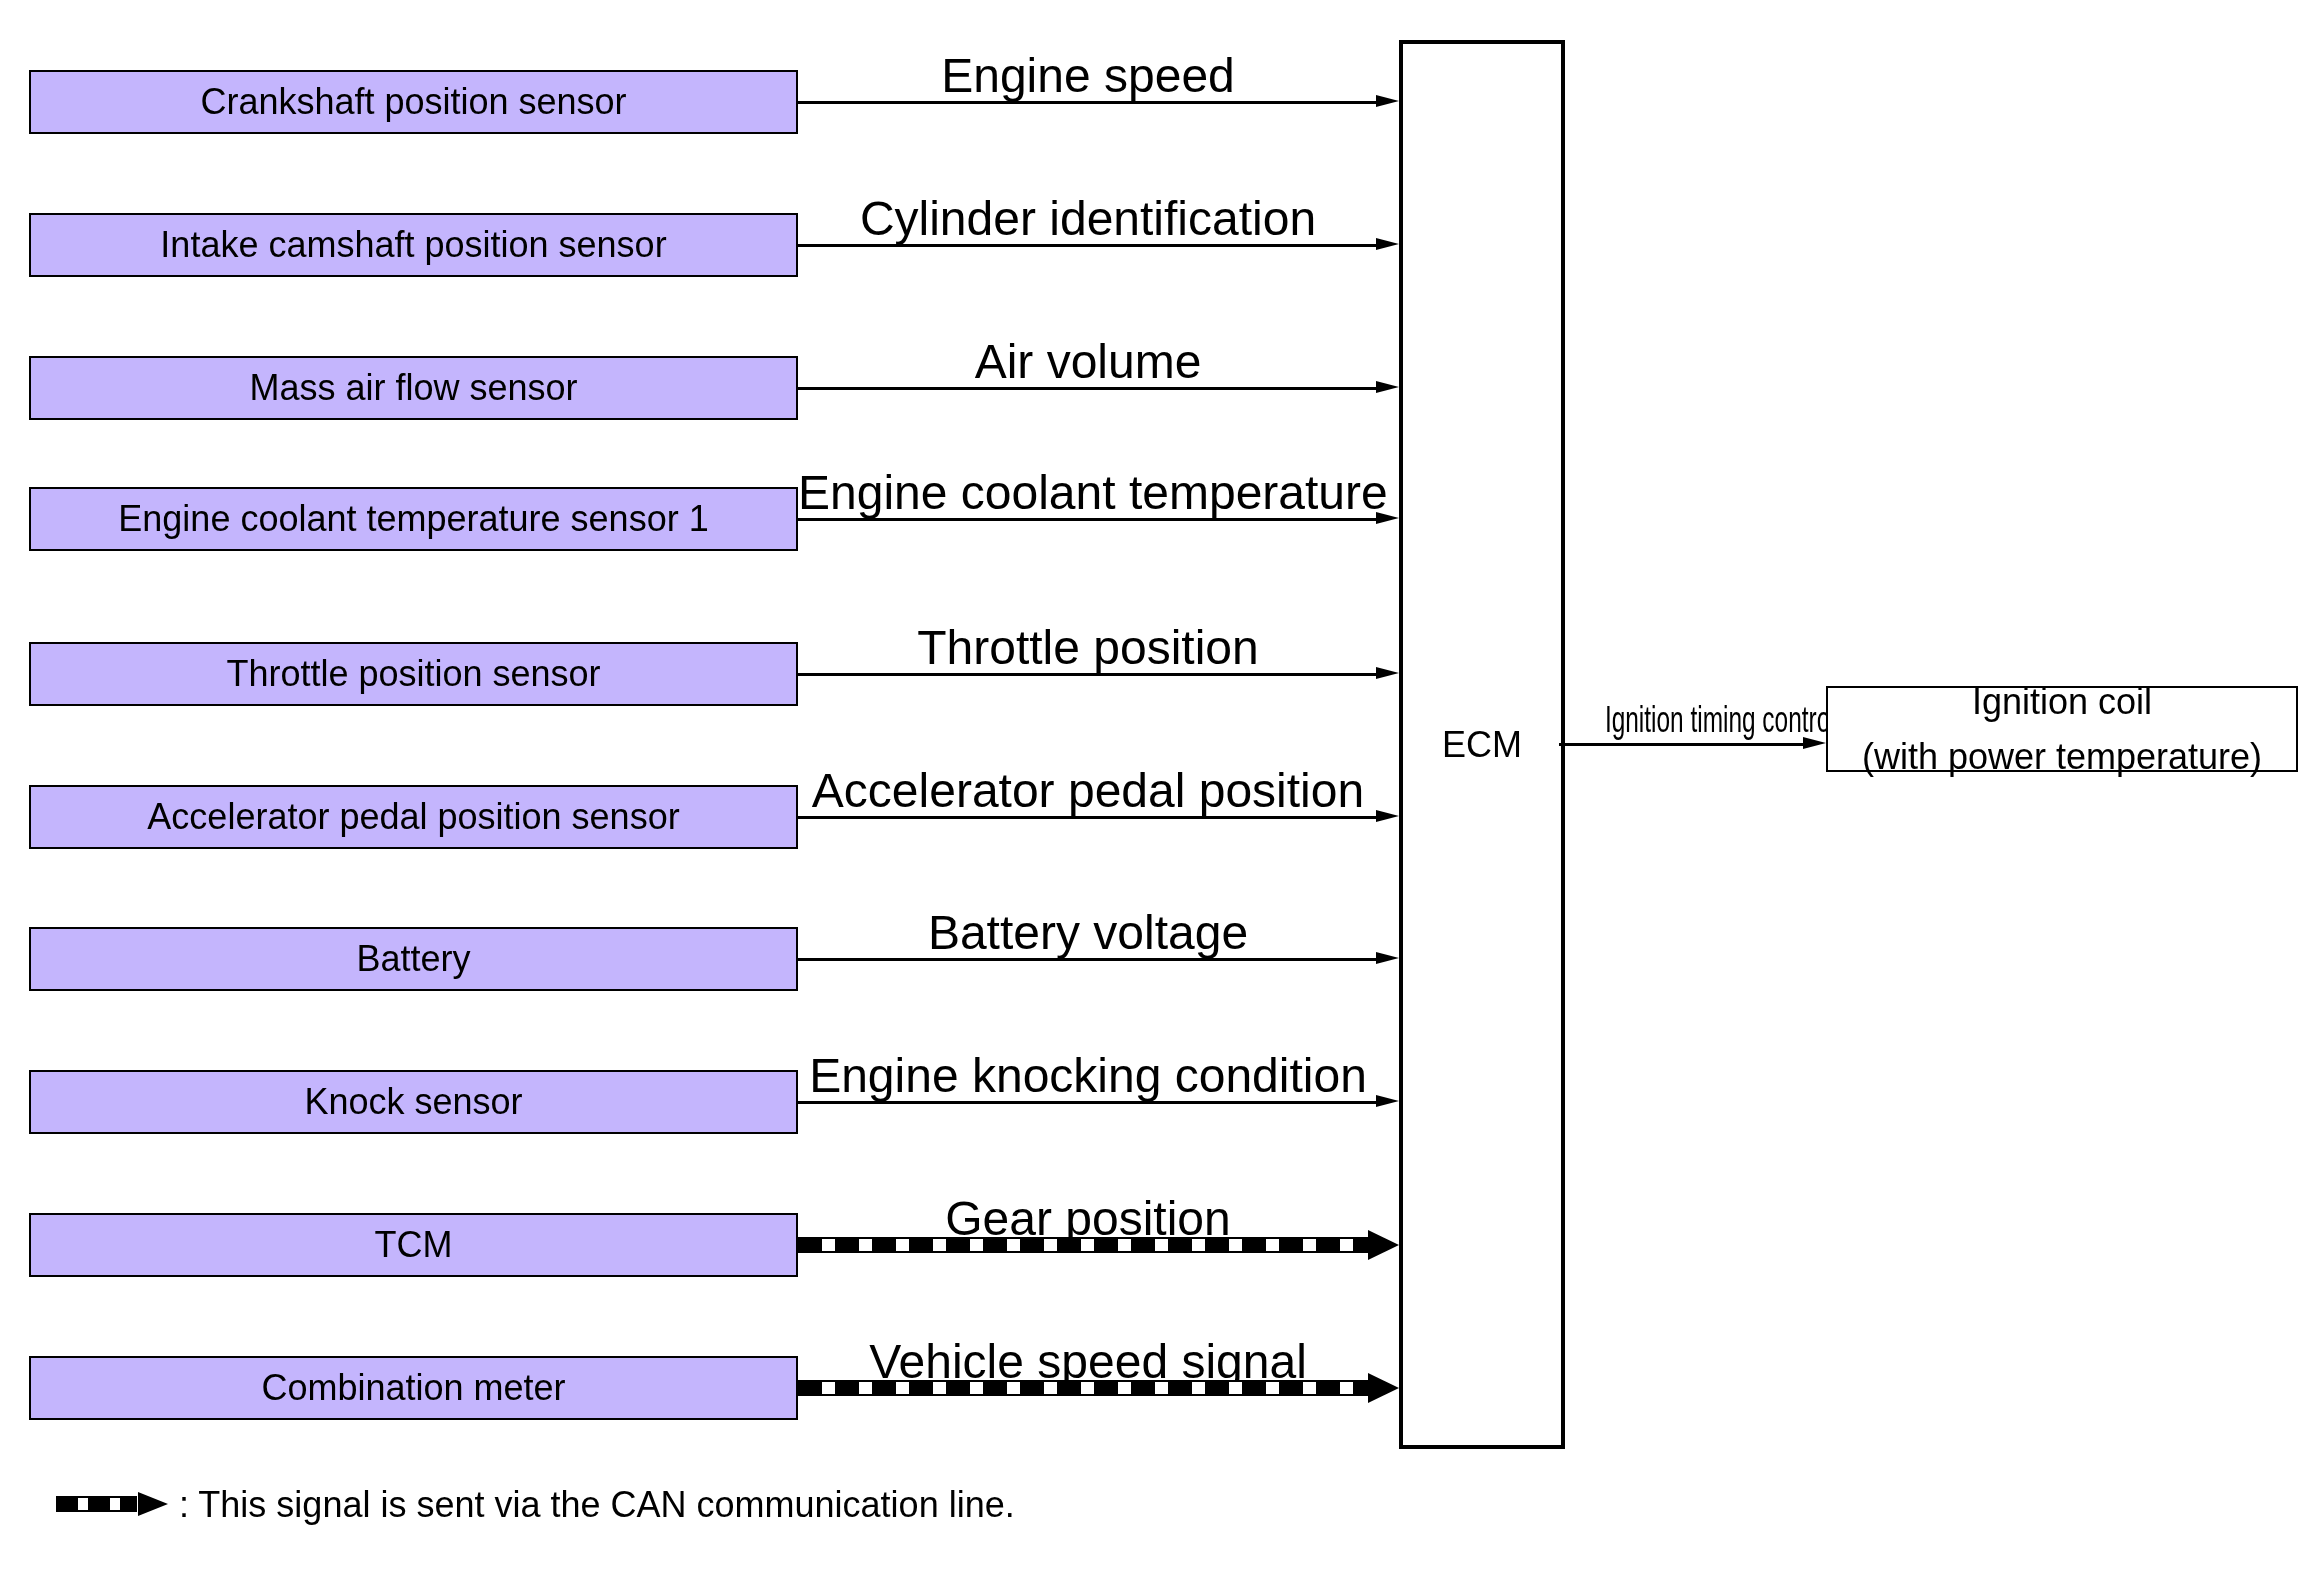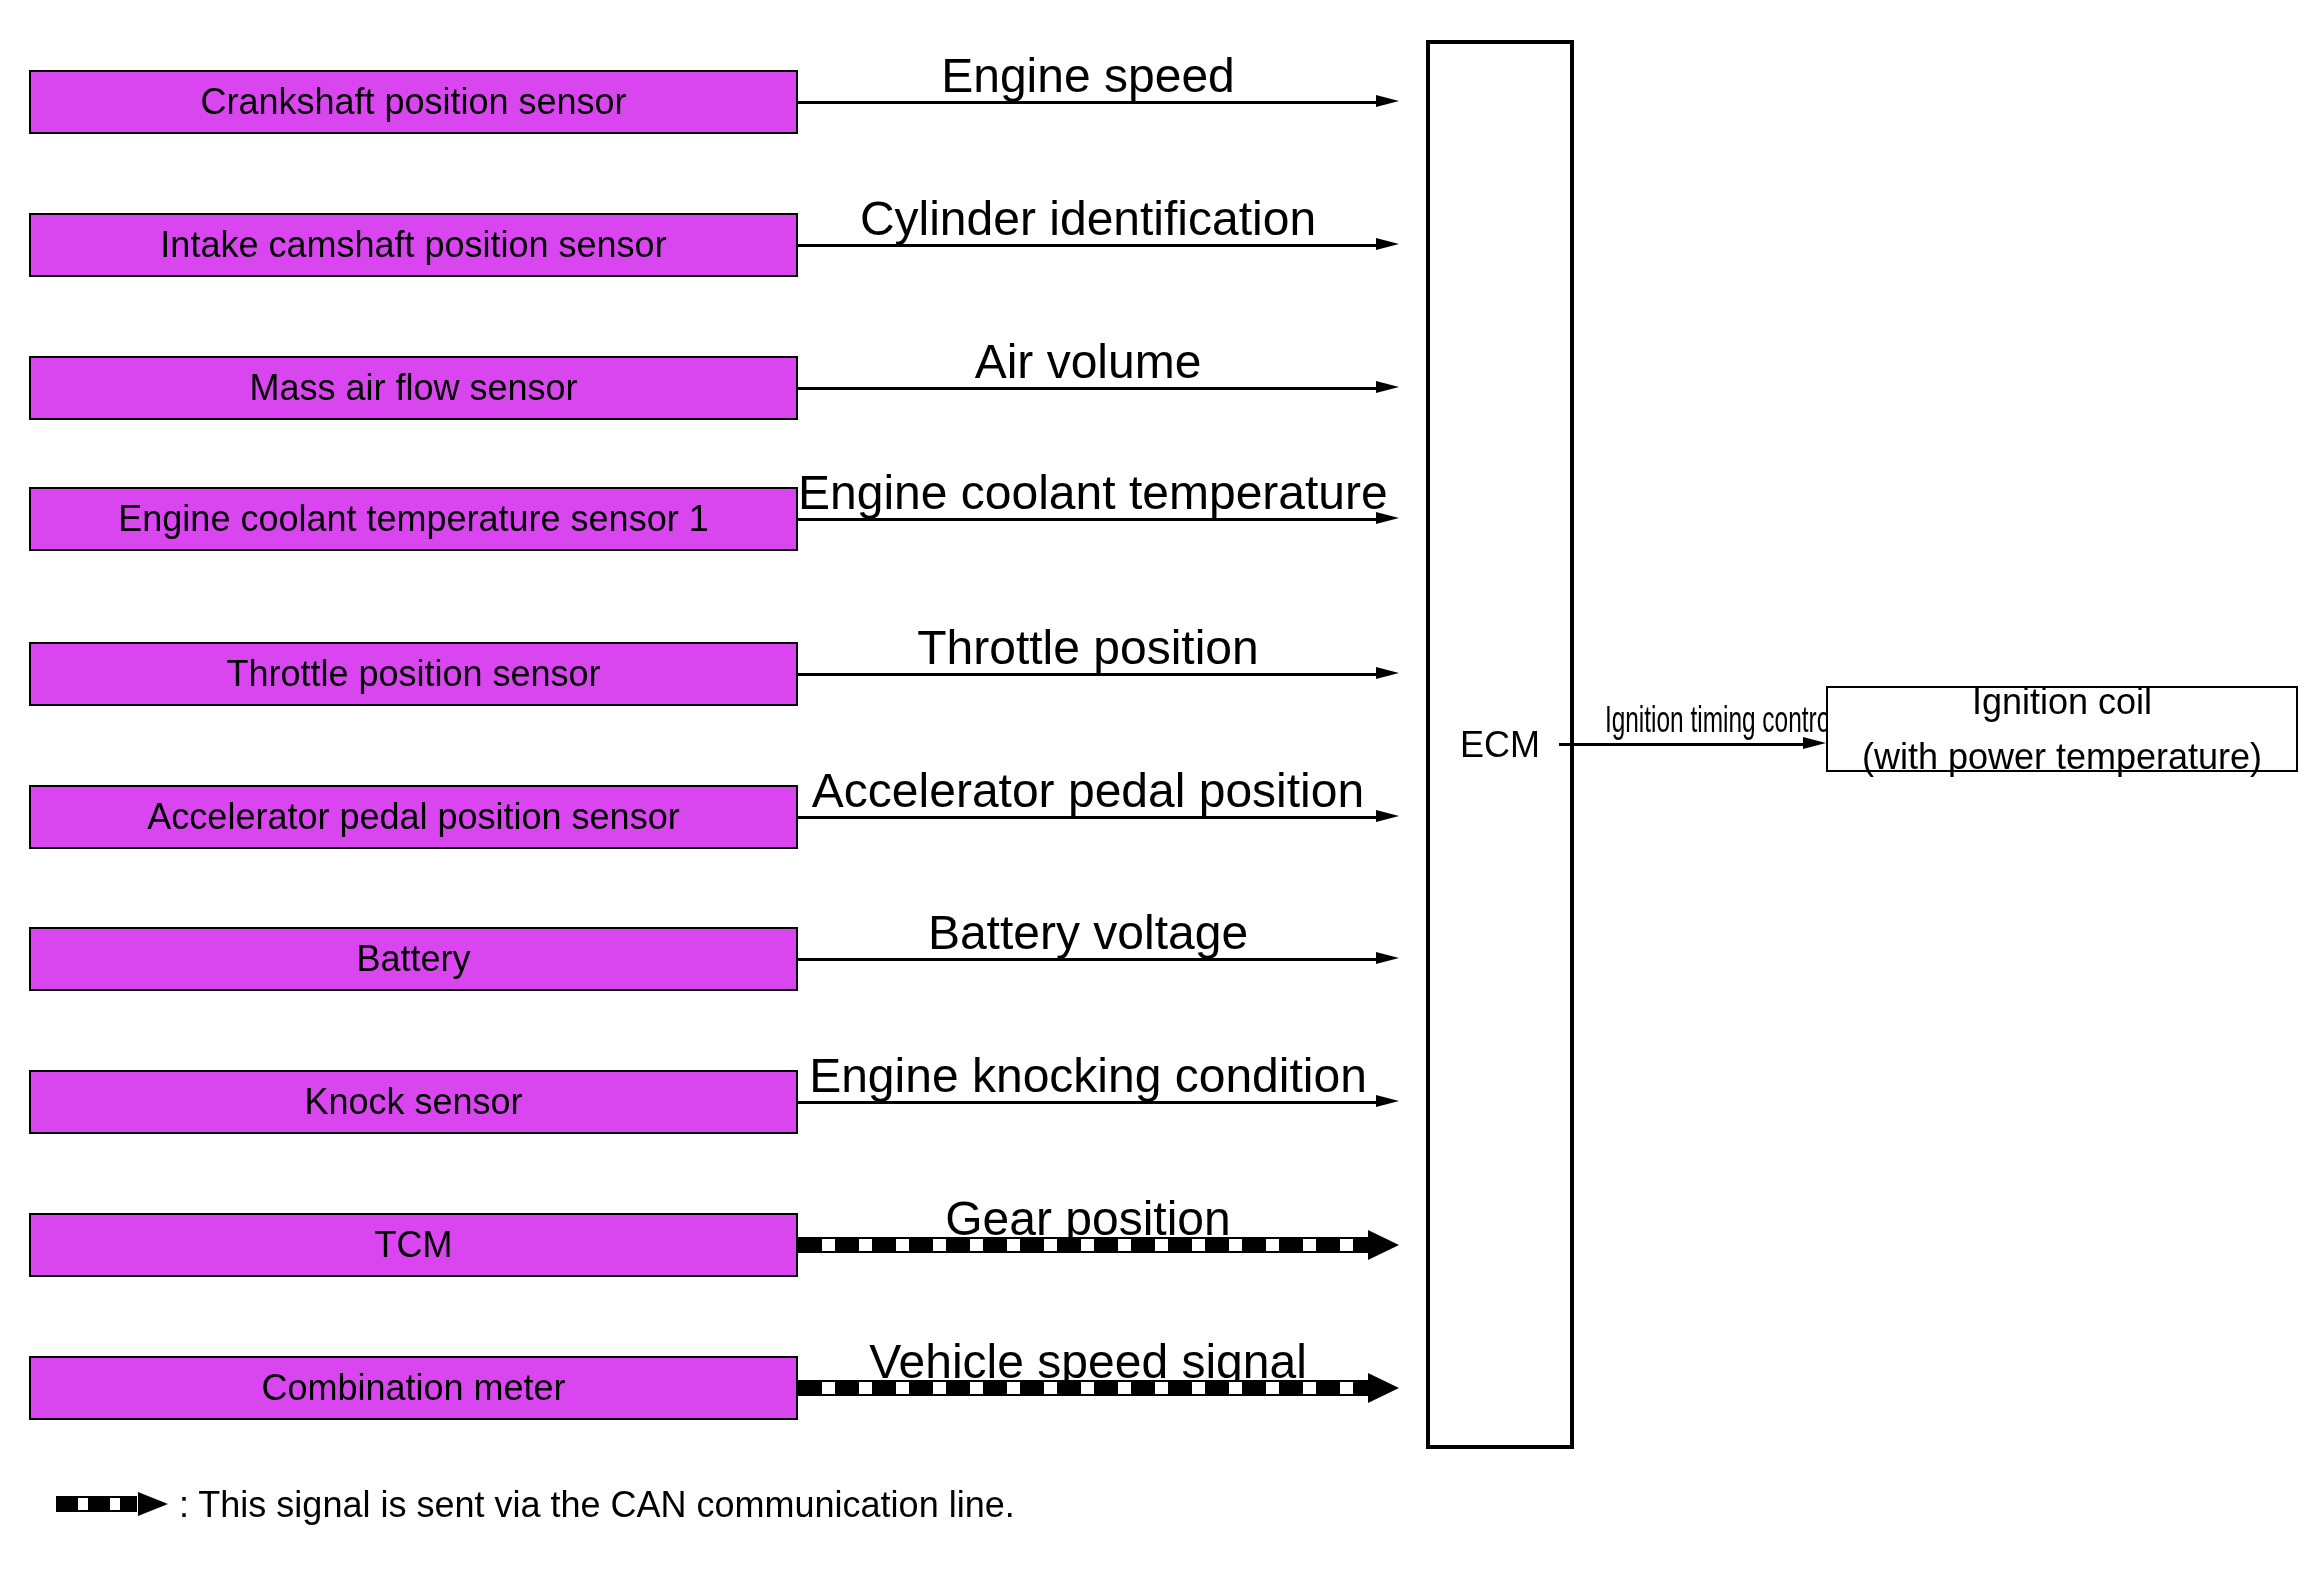--- a/index.html
+++ b/index.html
@@ -28,21 +28,21 @@
     width: 1370px;
     height: 64px;
   }
   .src-box {
     position: absolute;
     left: 0; top: 0;
     width: 769px;
     height: 64px;
     border: 2.9px solid #000;
     box-sizing: border-box;
-    background: #d946ef;
+    background: #c4b5fd;
     display: flex;
     align-items: center;
     justify-content: center;
   }
   .src-box span {
     font-size: 36px;
     line-height: 38px;
     white-space: nowrap;
   }
   .signal-label {
@@ -89,29 +89,28 @@
     top: 16.6px;
     border-left: 31px solid #000;
     border-top: 15.5px solid transparent;
     border-bottom: 15.5px solid transparent;
   }
   
   .ecm-box {
     position: absolute;
     left: 1399px;
     top: 40px;
-    width: 148px;
+    width: 166px;
     height: 1409px;
     border: 4px solid #000;
     box-sizing: border-box;
     background: #fff;
     display: flex;
     align-items: center;
     justify-content: center;
-    margin-left: 27px;
   }
   .ecm-box span {
     font-size: 36px;
     white-space: nowrap;
   }
   
   .ign-line {
     position: absolute;
     left: 1559px;
     top: 743px;

